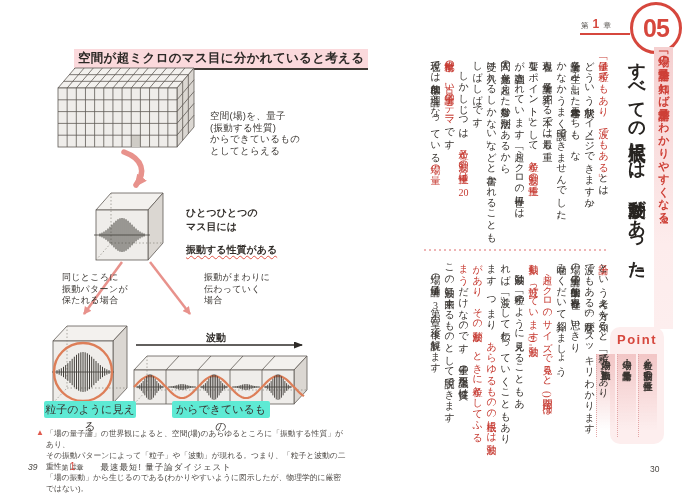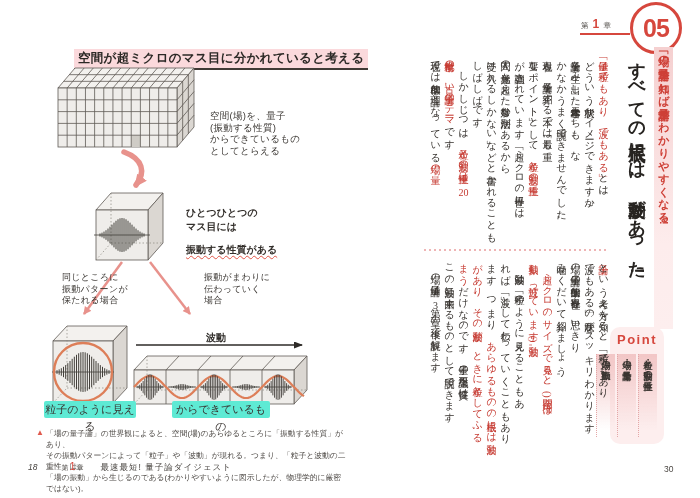--- a/index.html
+++ b/index.html
@@ -330,21 +330,21 @@
     <div class="pink-label" style="left:172px;top:401px;width:98px;">からできているもの</div>
 
     <div class="fn-mark">▲</div>
     <div class="footnote">
       <div>「場の量子論」の世界観によると、空間(場)のあらゆるところに「振動する性質」があり、</div>
       <div>その振動パターンによって「粒子」や「波動」が現れる。つまり、「粒子と波動の二重性」は、</div>
       <div>「場の振動」から生じるのである(わかりやすいように図示したが、物理学的に厳密ではない)。</div>
     </div>
 
     <div class="footer">
-      <span class="pn">18</span>
+      <span class="pn">39</span>
       <span class="ch"><span>第</span><span class="num">1</span><span>章</span></span>
       <span class="ttl">最速最短! 量子論ダイジェスト</span>
     </div>
   </div>
 
   <div>
     <div class="chapter"><span>第</span> <span class="num">1</span> <span>章</span></div>
     <div class="chapter-rule"></div>
     <div class="lesson-circle">05</div>
 
@@ -385,15 +385,15 @@
         <p class="vcol"><span class="red">振動し、波打っています(波動)。</span></p>
         <p class="vcol ind"><span>波動は、「粒子」のように見えることもあ</span></p>
         <p class="vcol"><span>れば、「波」として伝わっていくこともあり</span></p>
         <p class="vcol"><span>ます。つまり、</span><span class="red">あらゆるものの根底には波動</span></p>
         <p class="vcol"><span class="red">があり、その波動が、ときに粒子としてふる</span></p>
         <p class="vcol"><span class="red">まう</span><span>だけなのです。量子の不思議な性質は、</span></p>
         <p class="vcol"><span>この波動に由来するものとして説明できます。</span></p>
         <p class="vcol ind"><span>場の量子論は、第</span><span class="tcy">3</span><span>章の後半で解説します。</span></p>
       </div>
 
-    <div class="pagenum" style="left:664px;top:464px;">30</div>
+    <div class="pagenum" style="left:650px;top:464px;">30</div>
   </div>
 </div>
 
 </body></html>

